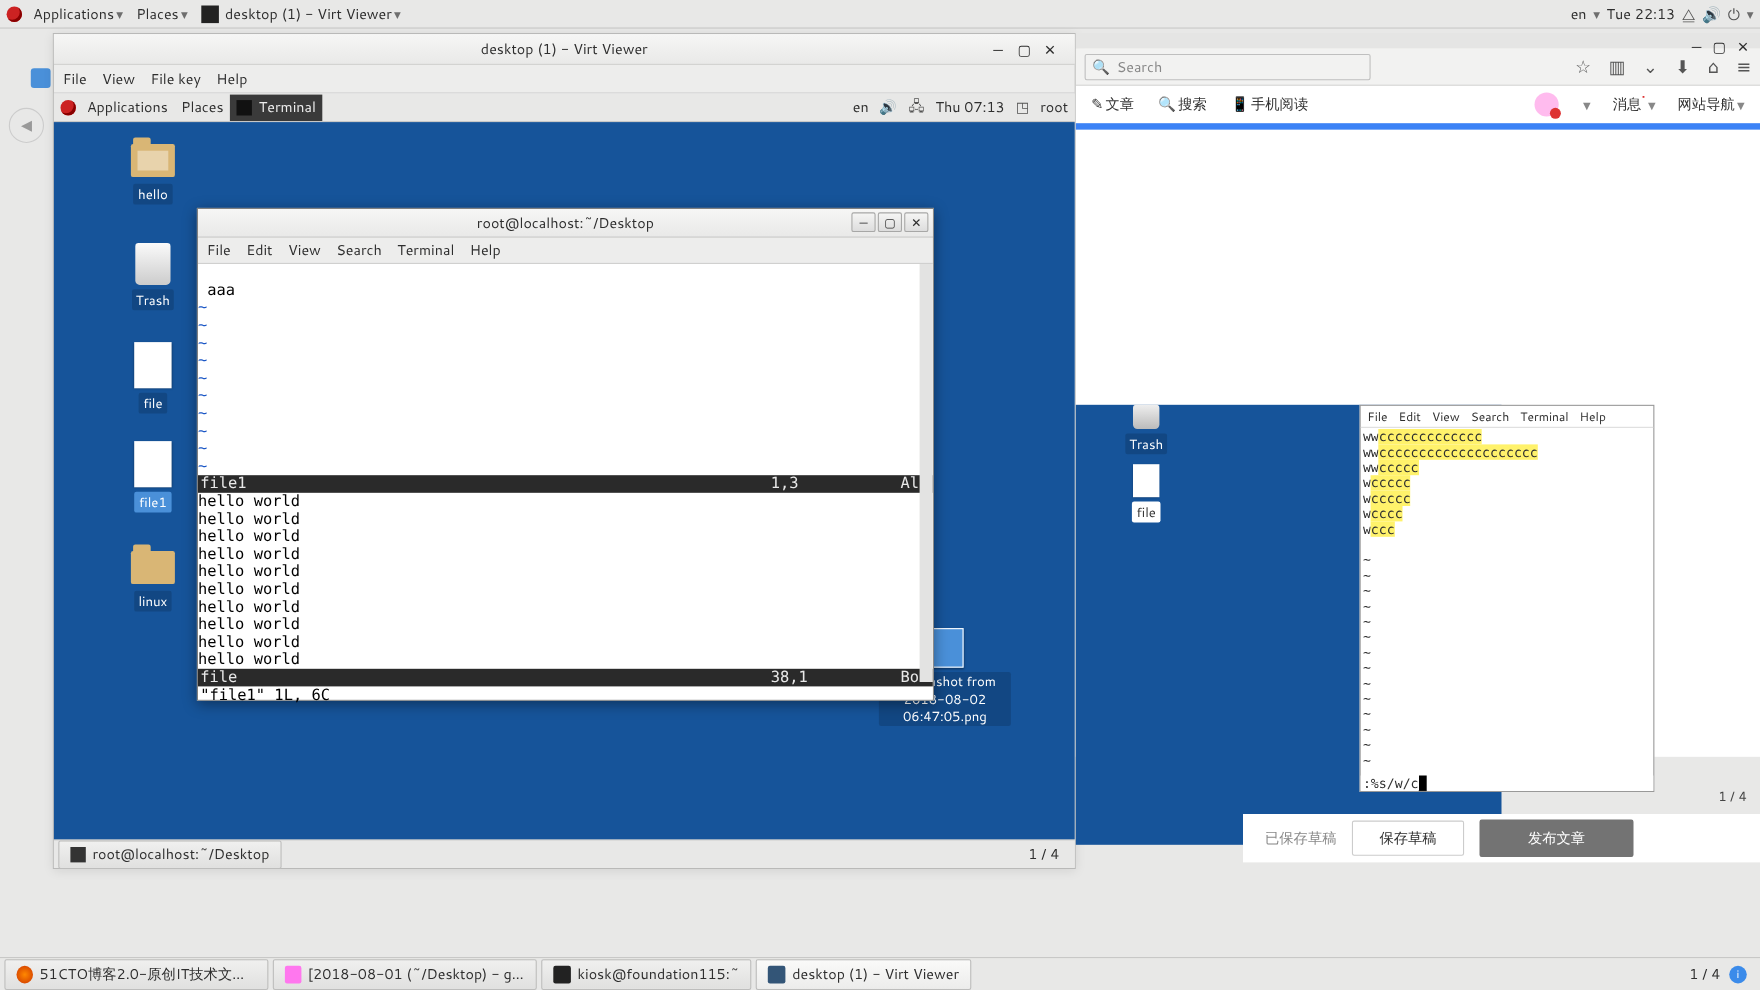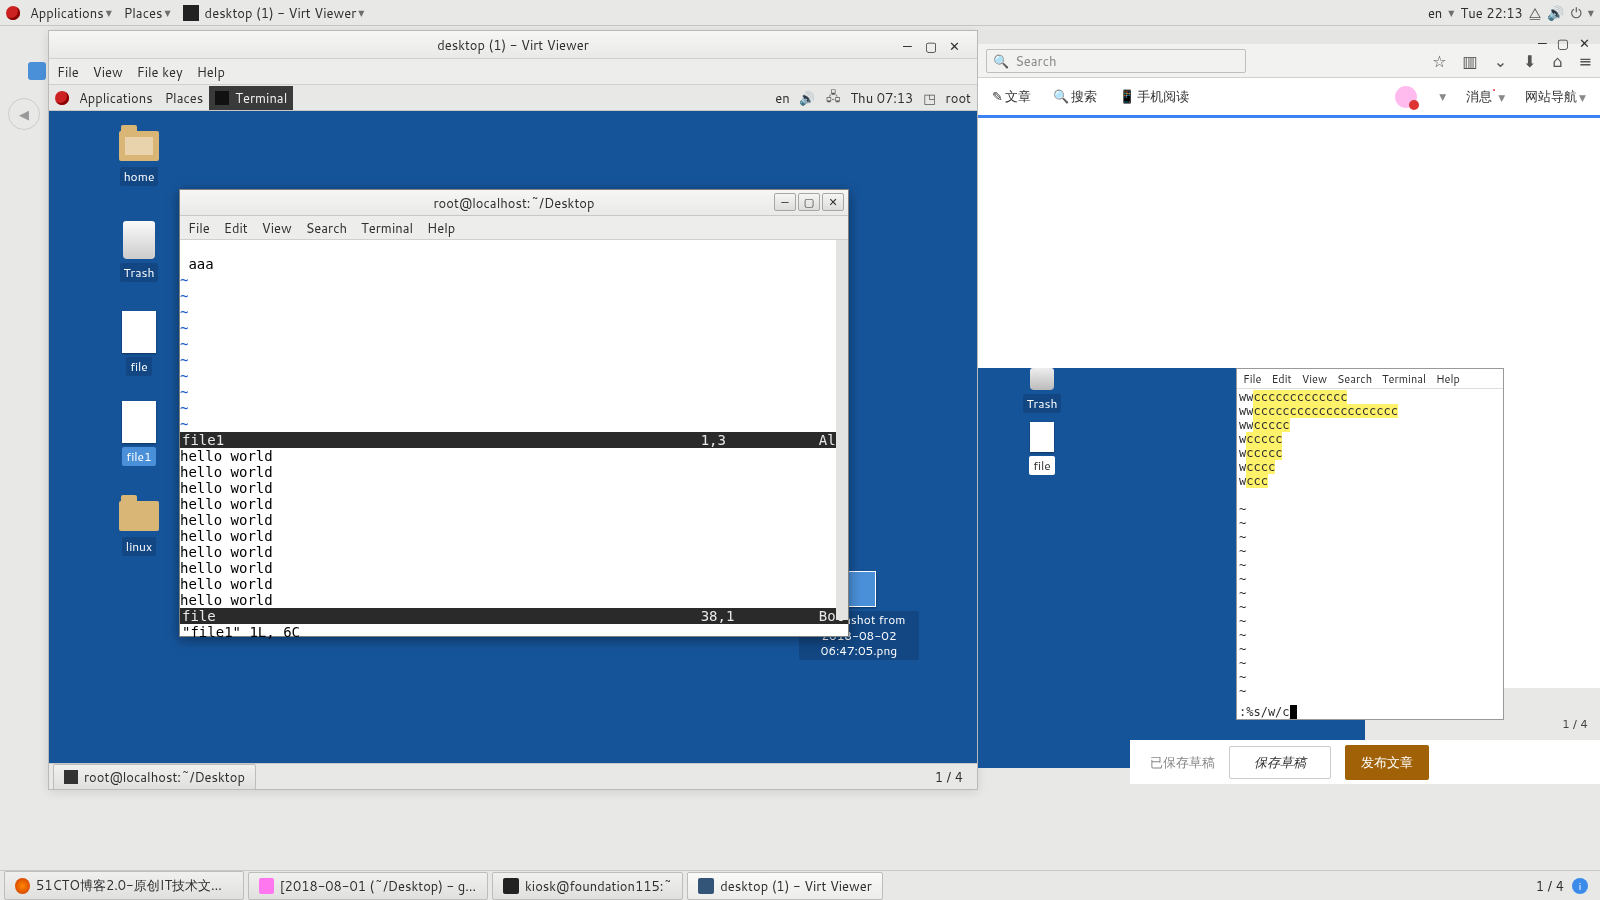--- a/index.html
+++ b/index.html
@@ -107,42 +107,42 @@
   
   .browser-strip { position:absolute; top:30px; left:978px; right:0; }
   .browser-tabs { height:14px; background:#e5e5e4; }
   .browser-tbwin { position:absolute; top:0; right:0; display:flex; gap:10px; padding:4px 10px; }
   .browser-bar { height:34px; background:#f2f2f1; border-bottom:1px solid #d0d0cf; display:flex; align-items:center; gap:8px; padding:0 8px; }
   .searchbox { flex:0 0 260px; height:24px; border:1px solid #bfbfbf; border-radius:2px; display:flex; align-items:center; padding:0 6px; color:#888; gap:6px; }
   .browser-icons { margin-left:auto; display:flex; gap:16px; align-items:center; }
   .ico { width:16px; height:16px; display:inline-block; }
   .glyph { font-size:16px; color:#555; }
 
-  .site-toolbar { height:40px; background:#fff; border-bottom:3px solid #3b82f6; display:flex; align-items:center; gap:22px; padding:0 14px; font-size:13px; color:#333; }
+  .site-toolbar { height:40px; background:#fff; border-bottom:6px solid #3b82f6; display:flex; align-items:center; gap:22px; padding:0 14px; font-size:13px; color:#333; }
   .site-toolbar .right { margin-left:auto; display:flex; align-items:center; gap:20px; }
   .dropdown-caret { font-size:9px; color:#888; margin-left:2px; }
   .blog-body { background:#fff; height:570px; }
 
   
   .mini-desktop { position:absolute; top:368px; left:978px; right:235px; bottom:132px; background:#16549a; }
   .mini-term {
     position:absolute; top:368px; right:96px; width:268px; height:352px;
     background:#fff; border:1px solid #999;
     font-family:"DejaVu Sans Mono", monospace; font-size:12px;
   }
   .mini-term-menus { height:20px; border-bottom:1px solid #ddd; display:flex; gap:10px; align-items:center; padding:0 6px; font-size:11px; font-family:"Cantarell", sans-serif; }
   .hl { background:#fff26b; }
   .mini-cmd { position:absolute; bottom:0; left:0; right:0; background:#fff; padding:0 2px; }
   .mini-cmd .cursor { background:#000; color:#000; }
 
   
   .blog-footer { position:absolute; right:0; top:740px; width:470px; height:44px; background:#fff; display:flex; align-items:center; gap:14px; padding:0 20px; }
   .blog-footer .txt { color:#888; font-size:13px; }
-  .blog-footer .btn-out { border:1px solid #ccc; padding:6px 24px; border-radius:2px;font-style:italic; }
-  .blog-footer .btn-pri { background:#a16207; color:#fff; padding:8px 16px; border-radius:2px; }
+  .blog-footer .btn-out { border:1px solid #ccc; padding:6px 24px; border-radius:2px; }
+  .blog-footer .btn-pri { background:#737373; color:#fff; padding:8px 44px; border-radius:2px; }
   .blog-counter { position:absolute; right:12px; top:715px; font-size:12px; color:#444; }
 
   
   .host-taskbar {
     position:absolute; bottom:0; left:0; right:0; height:30px;
     background:#e8e8e7; border-top:1px solid #c8c8c7;
     display:flex; align-items:center; padding:0 4px; gap:4px;
   }
   .host-task { display:flex; align-items:center; gap:6px; padding:4px 10px; background:linear-gradient(#f0f0ef,#e0e0df); border:1px solid #bdbdbc; border-radius:2px; max-width:240px; }
   .host-task.active { background:linear-gradient(#fafaf9,#ececeb); }
@@ -219,21 +219,21 @@
       <span class="glyph" style="font-size:13px;">🖧</span>
       <span>Thu 07:13</span>
       <span class="glyph" style="font-size:13px;">◳</span>
       <span>root</span>
     </div>
   </div>
 
   <div class="guest-desktop">
     <div class="desk-icon" style="top:20px;left:50px;">
       <div class="folder home"></div>
-      <span class="label">home</span>
+      <span class="label">hello</span>
     </div>
     <div class="desk-icon" style="top:110px;left:50px;">
       <div class="trash"></div>
       <span class="label">Trash</span>
     </div>
     <div class="desk-icon" style="top:200px;left:50px;">
       <div class="filebox"></div>
       <span class="label">file</span>
     </div>
     <div class="desk-icon sel" style="top:290px;left:50px;">

